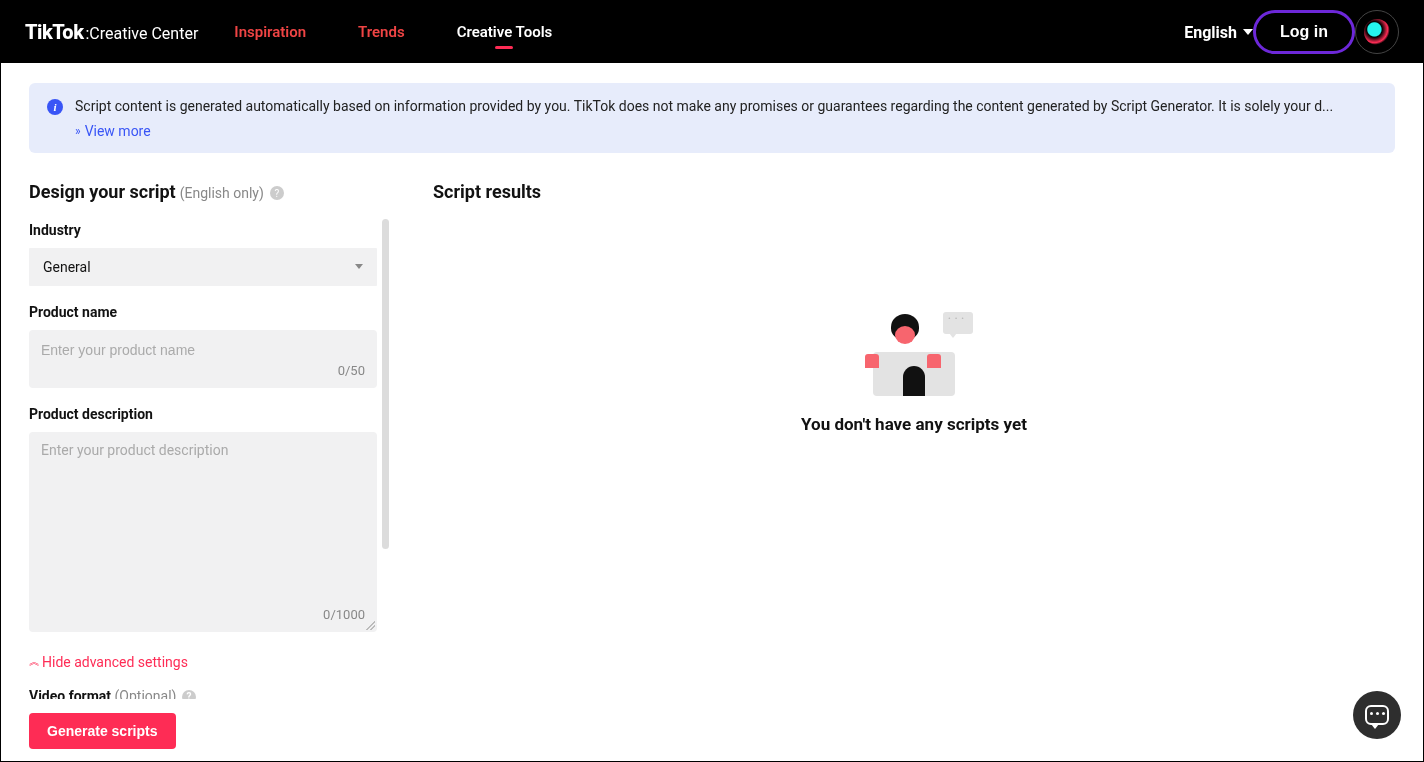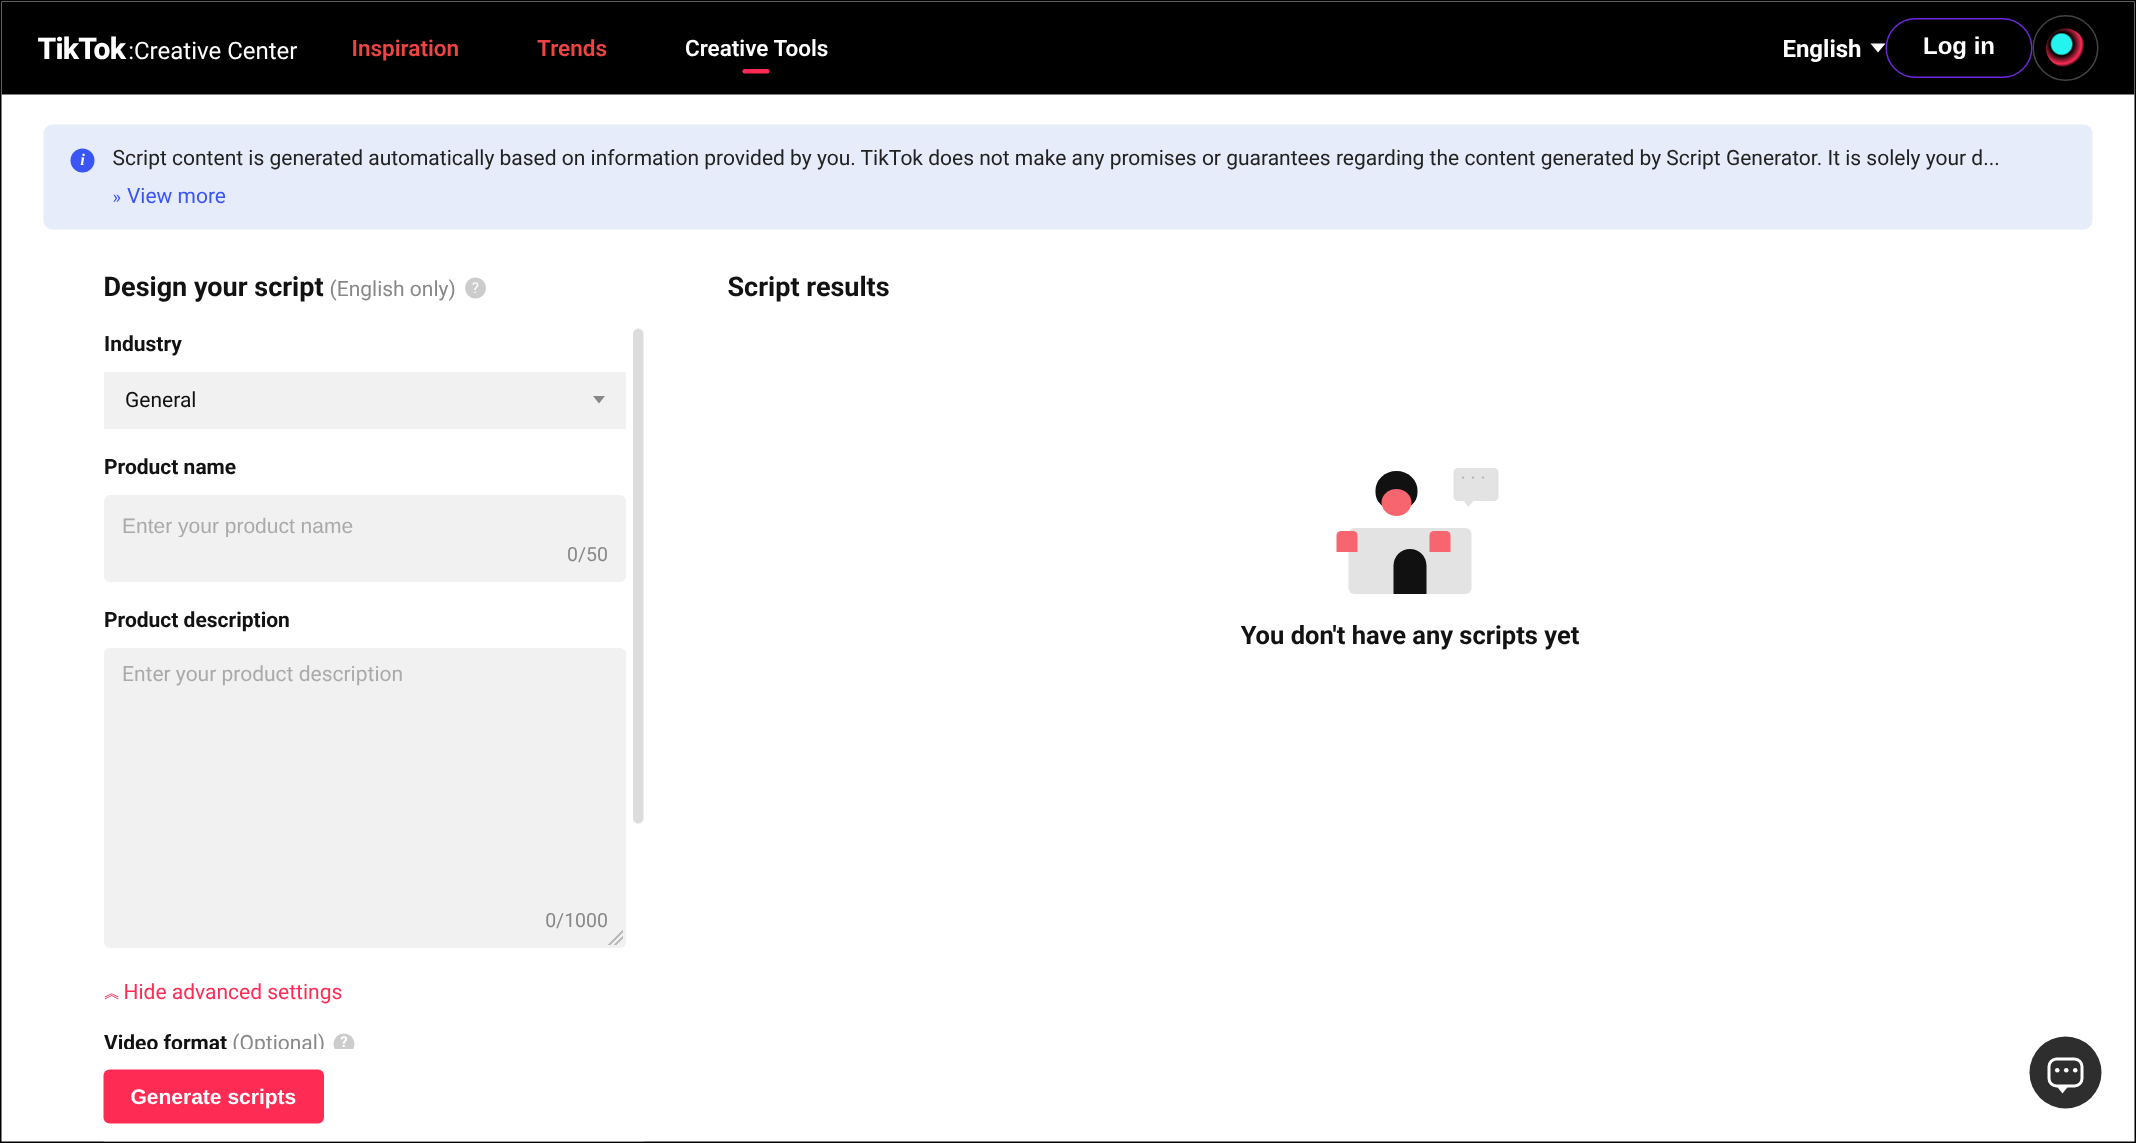--- a/index.html
+++ b/index.html
@@ -10,37 +10,37 @@
 .logo-group { display: flex; align-items: baseline; color: #fff; margin-right: 36px; }
 .logo-main { font-size: 20px; font-weight: 800; letter-spacing: -0.5px; }
 .logo-sub { font-size: 16px; font-weight: 400; margin-left: 2px; }
 .nav { display: flex; gap: 52px; flex: 1; }
 .nav-item { color: #ef4444; font-size: 15px; font-weight: 600; cursor: pointer; position: relative; padding: 20px 0; }
 .nav-item.active { color: #fff; }
 .nav-item.active::after { content: ""; position: absolute; bottom: 12px; left: 50%; transform: translateX(-50%); width: 18px; height: 3px; background: #fe2c55; border-radius: 2px; }
 .header-right { display: flex; align-items: center; gap: 0; }
 .lang { color: #fff; font-size: 16px; font-weight: 700; display: flex; align-items: center; gap: 6px; cursor: pointer; }
 .chev-down { display: inline-block; width: 0; height: 0; border-left: 5px solid transparent; border-right: 5px solid transparent; border-top: 6px solid #fff; }
-.login-btn { border: 1px solid #6d28d9; border-radius: 22px; color: #fff; background: transparent; padding: 10px 24px; font-size: 16px; font-weight: 700; cursor: pointer; }
+.login-btn { border: 3px solid #6d28d9; border-radius: 22px; color: #fff; background: transparent; padding: 10px 24px; font-size: 16px; font-weight: 700; cursor: pointer; }
 .avatar { width: 44px; height: 44px; border-radius: 50%; border: 1px solid #444; display: flex; align-items: center; justify-content: center; background: #000; cursor: pointer; }
 .avatar-inner { width: 26px; height: 26px; border-radius: 50%; background: radial-gradient(circle at 40% 40%, #25f4ee 0%, #25f4ee 30%, #000 35%, #fe2c55 60%, #000 70%); }
 
 
 .content { padding: 20px 28px 0 28px; display: flex; flex-direction: column; height: calc(100% - 62px); }
 
 
 .banner { background: #e7ecfb; border-radius: 6px; padding: 14px 18px; display: flex; align-items: flex-start; gap: 12px; margin-bottom: 28px; }
 .info-icon { width: 16px; height: 16px; border-radius: 50%; background: #3955f6; color: #fff; font-size: 11px; display: flex; align-items: center; justify-content: center; font-weight: 700; flex-shrink: 0; margin-top: 2px; font-style: italic; font-family: Georgia, serif; }
 .banner-text { font-size: 14px; color: #222; line-height: 1.4; flex: 1; white-space: nowrap; overflow: hidden; text-overflow: ellipsis; }
 .banner-body { flex: 1; min-width: 0; }
 .view-more { color: #3955f6; font-size: 14px; cursor: pointer; display: inline-flex; align-items: center; gap: 4px; margin-top: 6px; }
 .dbl-chev { font-size: 12px; }
 
 
-.main { display: flex; gap: 12px; flex: 1; min-height: 0; margin-left: 40px; }
+.main { display: flex; gap: 0; flex: 1; min-height: 0; }
 .left-col { width: 360px; flex-shrink: 0; display: flex; flex-direction: column; position: relative; }
 .left-scroll { flex: 1; overflow-y: auto; padding-right: 12px; }
 .scrollbar-track { position: absolute; right: 0; top: 38px; width: 7px; height: 330px; background: #dcdcdc; border-radius: 4px; }
 .right-col { flex: 1; padding-left: 44px; }
 
 
 .section-h { font-size: 18px; font-weight: 700; display: inline; }
 .section-sub { font-size: 14px; color: #888; font-weight: 400; }
 .help-icon { display: inline-flex; width: 14px; height: 14px; border-radius: 50%; background: #ccc; color: #fff; font-size: 10px; align-items: center; justify-content: center; margin-left: 2px; vertical-align: middle; }
 .head-row { margin-bottom: 20px; }

